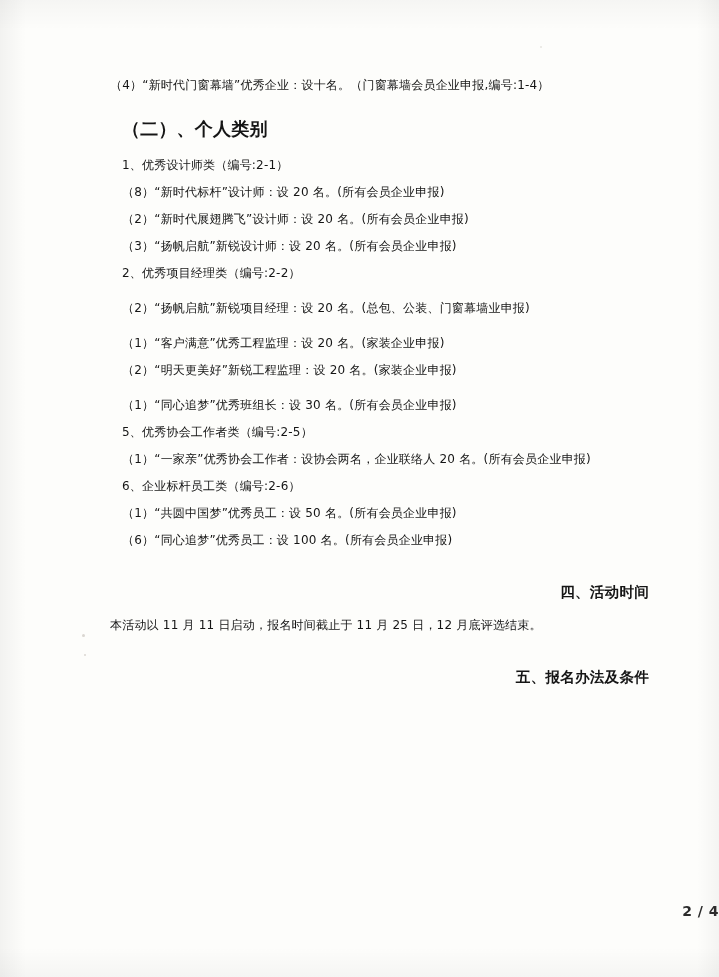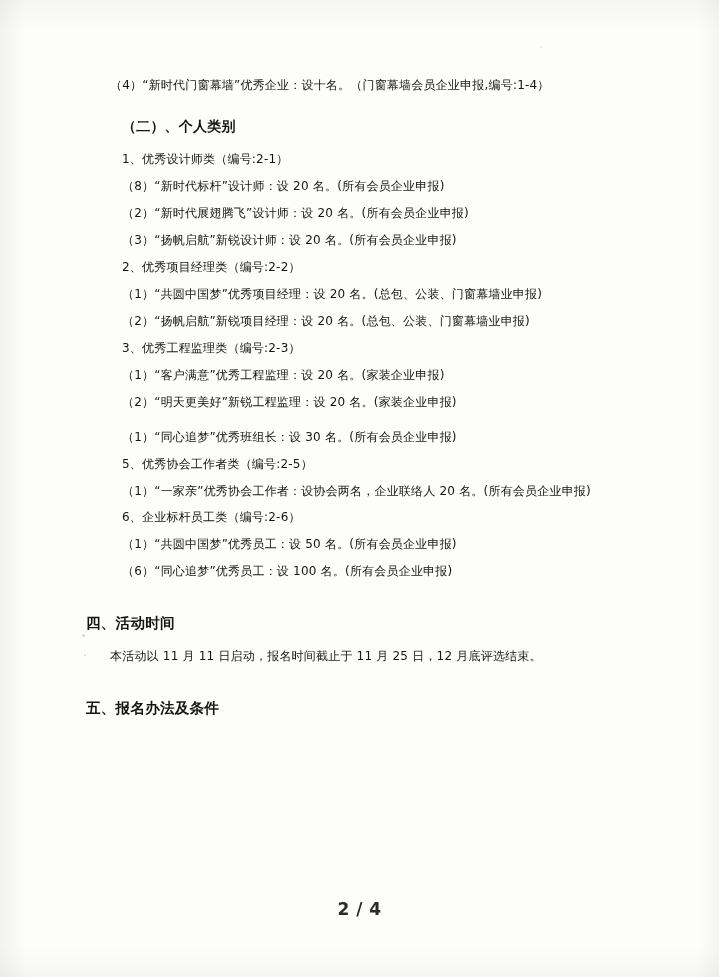--- a/index.html
+++ b/index.html
@@ -48,37 +48,38 @@
     color: #151515;
     white-space: nowrap;
   }
   .lvl0 { margin-left: 0; }
   .lvl1 { margin-left: 24px; }
   .lvl2 { margin-left: 36px; }
 
   .heading {
     font-weight: bold;
     font-size: 14.6px;
+    text-align: right;
   }
   .subheading {
     font-weight: bold;
-    font-size: 14px;
+    font-size: 18px;
   }
   .gap-xs { height: 8px; }
   .gap-s  { height: 13px; }
   .gap-m  { height: 20px; }
   .gap-l  { height: 30px; }
 
   .footer {
     position: absolute;
     left: 0;
     right: 0;
     bottom: 58px;
-    text-align: center;
-    font-size: 17px;
+    text-align: right;
+    font-size: 14px;
     font-weight: bold;
     color: #2b2b2b;
     letter-spacing: 0.5px;
   }
   .speck {
     position: absolute;
     background: #bdb7ae;
     border-radius: 50%;
     opacity: 0.55;
     pointer-events: none;
@@ -97,25 +98,23 @@
         <div class="line lvl2">1、优秀设计师类（编号:2-1）</div>
         <div class="gap-xs"></div>
         <div class="line lvl2">（8）“新时代标杆”设计师：设 20 名。(所有会员企业申报)</div>
         <div class="gap-xs"></div>
         <div class="line lvl2">（2）“新时代展翅腾飞”设计师：设 20 名。(所有会员企业申报)</div>
         <div class="gap-xs"></div>
         <div class="line lvl2">（3）“扬帆启航”新锐设计师：设 20 名。(所有会员企业申报)</div>
         <div class="gap-xs"></div>
         <div class="line lvl2">2、优秀项目经理类（编号:2-2）</div>
         <div class="gap-xs"></div>
-        <div class="line lvl2">（1）“共圆中国梦”优秀项目经理：设 20 名。(总包、公装、门窗幕墙业申报)</div>
         <div class="gap-xs"></div>
         <div class="line lvl2">（2）“扬帆启航”新锐项目经理：设 20 名。(总包、公装、门窗幕墙业申报)</div>
         <div class="gap-xs"></div>
-        <div class="line lvl2">3、优秀工程监理类（编号:2-3）</div>
         <div class="gap-xs"></div>
         <div class="line lvl2">（1）“客户满意”优秀工程监理：设 20 名。(家装企业申报)</div>
         <div class="gap-xs"></div>
         <div class="line lvl2">（2）“明天更美好”新锐工程监理：设 20 名。(家装企业申报)</div>
         <div class="gap-xs"></div>
         <div class="gap-xs"></div>
         <div class="line lvl2">（1）“同心追梦”优秀班组长：设 30 名。(所有会员企业申报)</div>
         <div class="gap-xs"></div>
         <div class="line lvl2">5、优秀协会工作者类（编号:2-5）</div>
         <div class="gap-xs"></div>

